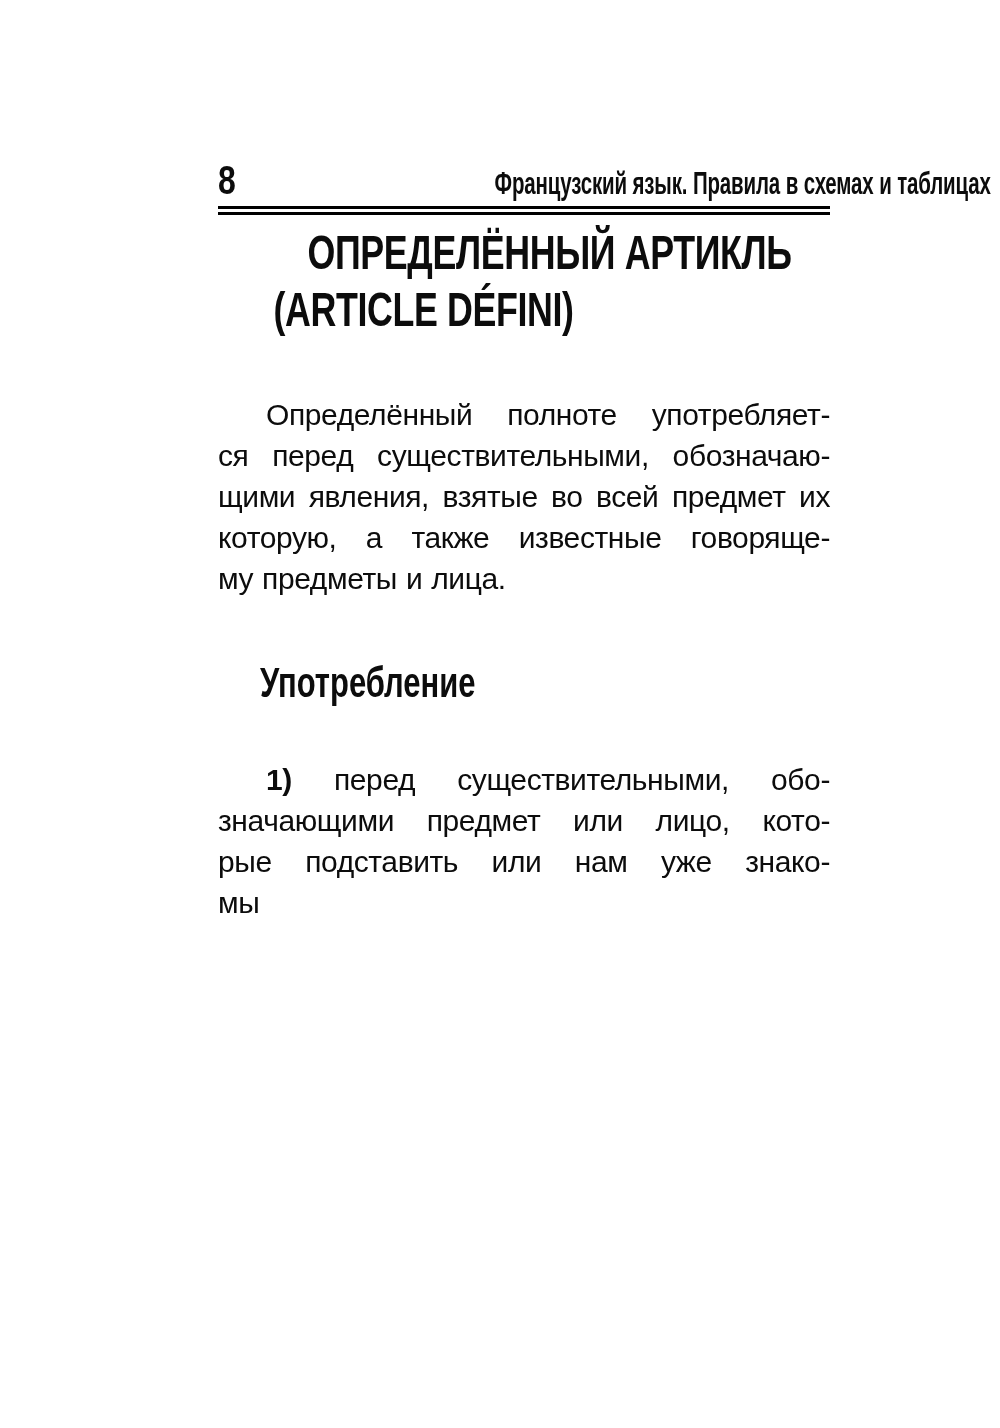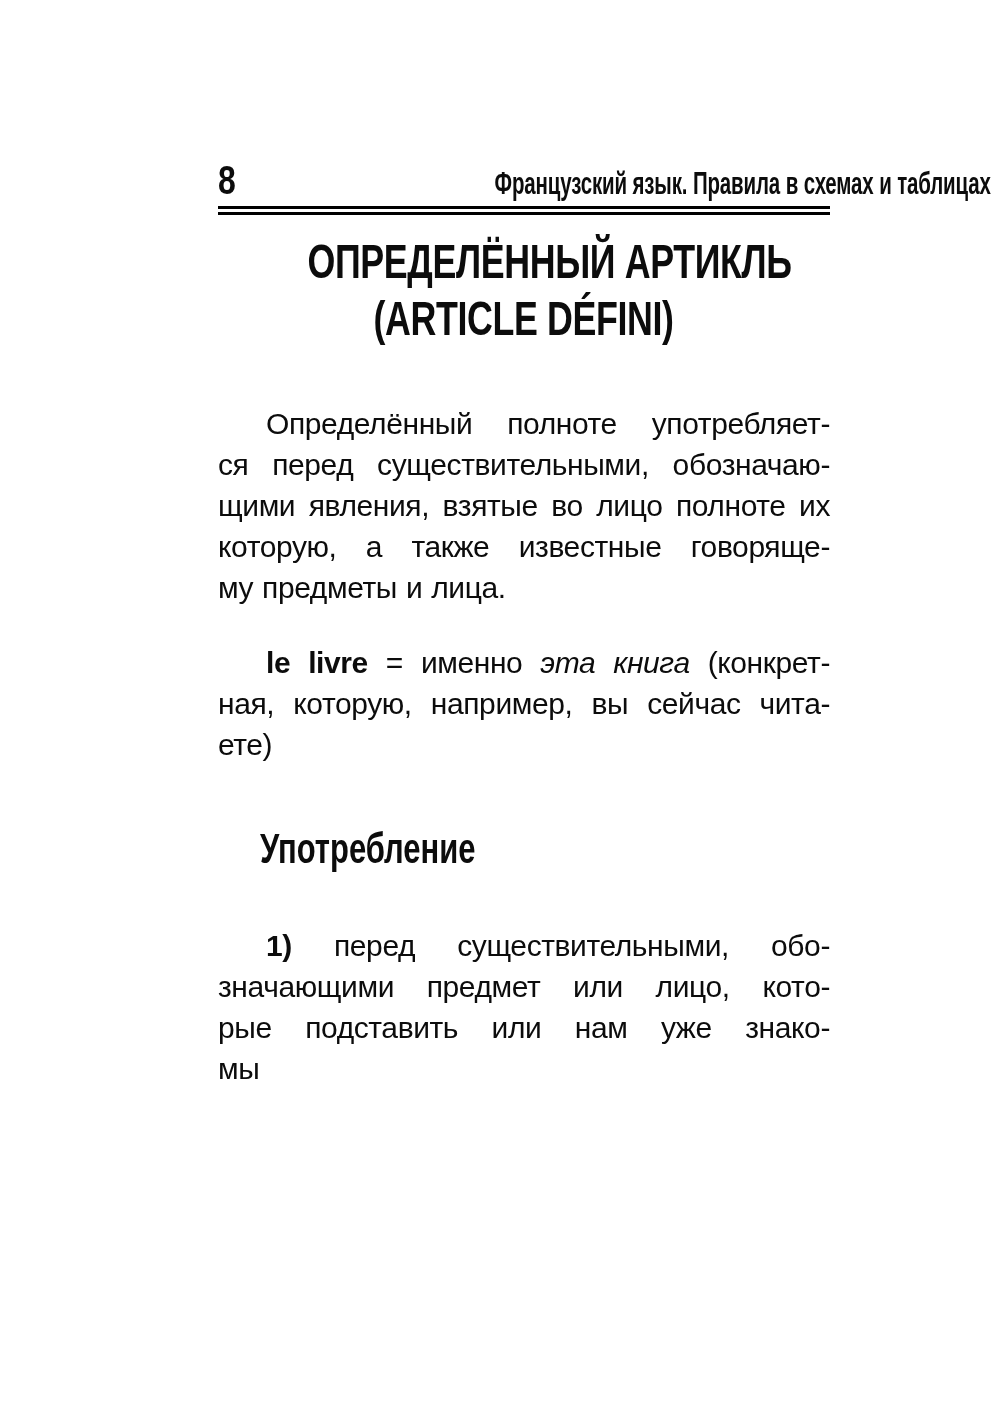--- a/index.html
+++ b/index.html
@@ -53,22 +53,21 @@
   }
   .header-rule {
     margin-top: 6px;
     height: 3px;
     border-top: 3px solid #000;
     border-bottom: 3px solid #000;
     width: 100%;
   }
   
   .chapter-title {
-    margin-top: 18px;
-    text-align: center;
+    margin-top: 9px;
     font-weight: 700;
     font-size: 49px;
     line-height: 57px;
     letter-spacing: -0.5px;
     white-space: nowrap;
   }
   .chapter-title .tline {
     display: block;
   }
   .chapter-title .tline > span {
@@ -131,28 +130,23 @@
     <div class="header-rule"></div>
 
     <h1 class="chapter-title" style="margin-bottom:0;">
       <span class="tline"><span>ОПРЕДЕЛЁННЫЙ АРТИКЛЬ</span></span>
       <span class="tline"><span>(ARTICLE DÉFINI)</span></span>
     </h1>
 
     <div class="para" id="para-0">
         <div class="bline just first"><span>Определённый полноте употребляет-</span></div>
         <div class="bline just"><span>ся перед существительными, обозначаю-</span></div>
-        <div class="bline just"><span>щими явления, взятые во лицо полноте их</span></div>
+        <div class="bline just"><span>щими явления, взятые во всей предмет их</span></div>
         <div class="bline just"><span>которую, а также известные говоряще-</span></div>
         <div class="bline last"><span>му предметы и лица.</span></div>
-      </div>
-    <div class="para" id="para-1">
-        <div class="bline just first"><span class="seg-b">le livre</span><span> = именно </span><span class="seg-i">эта книга</span><span> (конкрет-</span></div>
-        <div class="bline just"><span>ная, которую, например, вы сейчас чита-</span></div>
-        <div class="bline last"><span>ете)</span></div>
       </div>
 
     <h2 class="section-heading" style="margin-bottom:0;">
       <span>Употребление</span>
     </h2>
 
     <div class="para" id="para-3">
         <div class="bline just first"><span class="seg-b">1)</span><span> перед существительными, обо-</span></div>
         <div class="bline just"><span>значающими предмет или лицо, кото-</span></div>
         <div class="bline just"><span>рые подставить или нам уже знако-</span></div>

